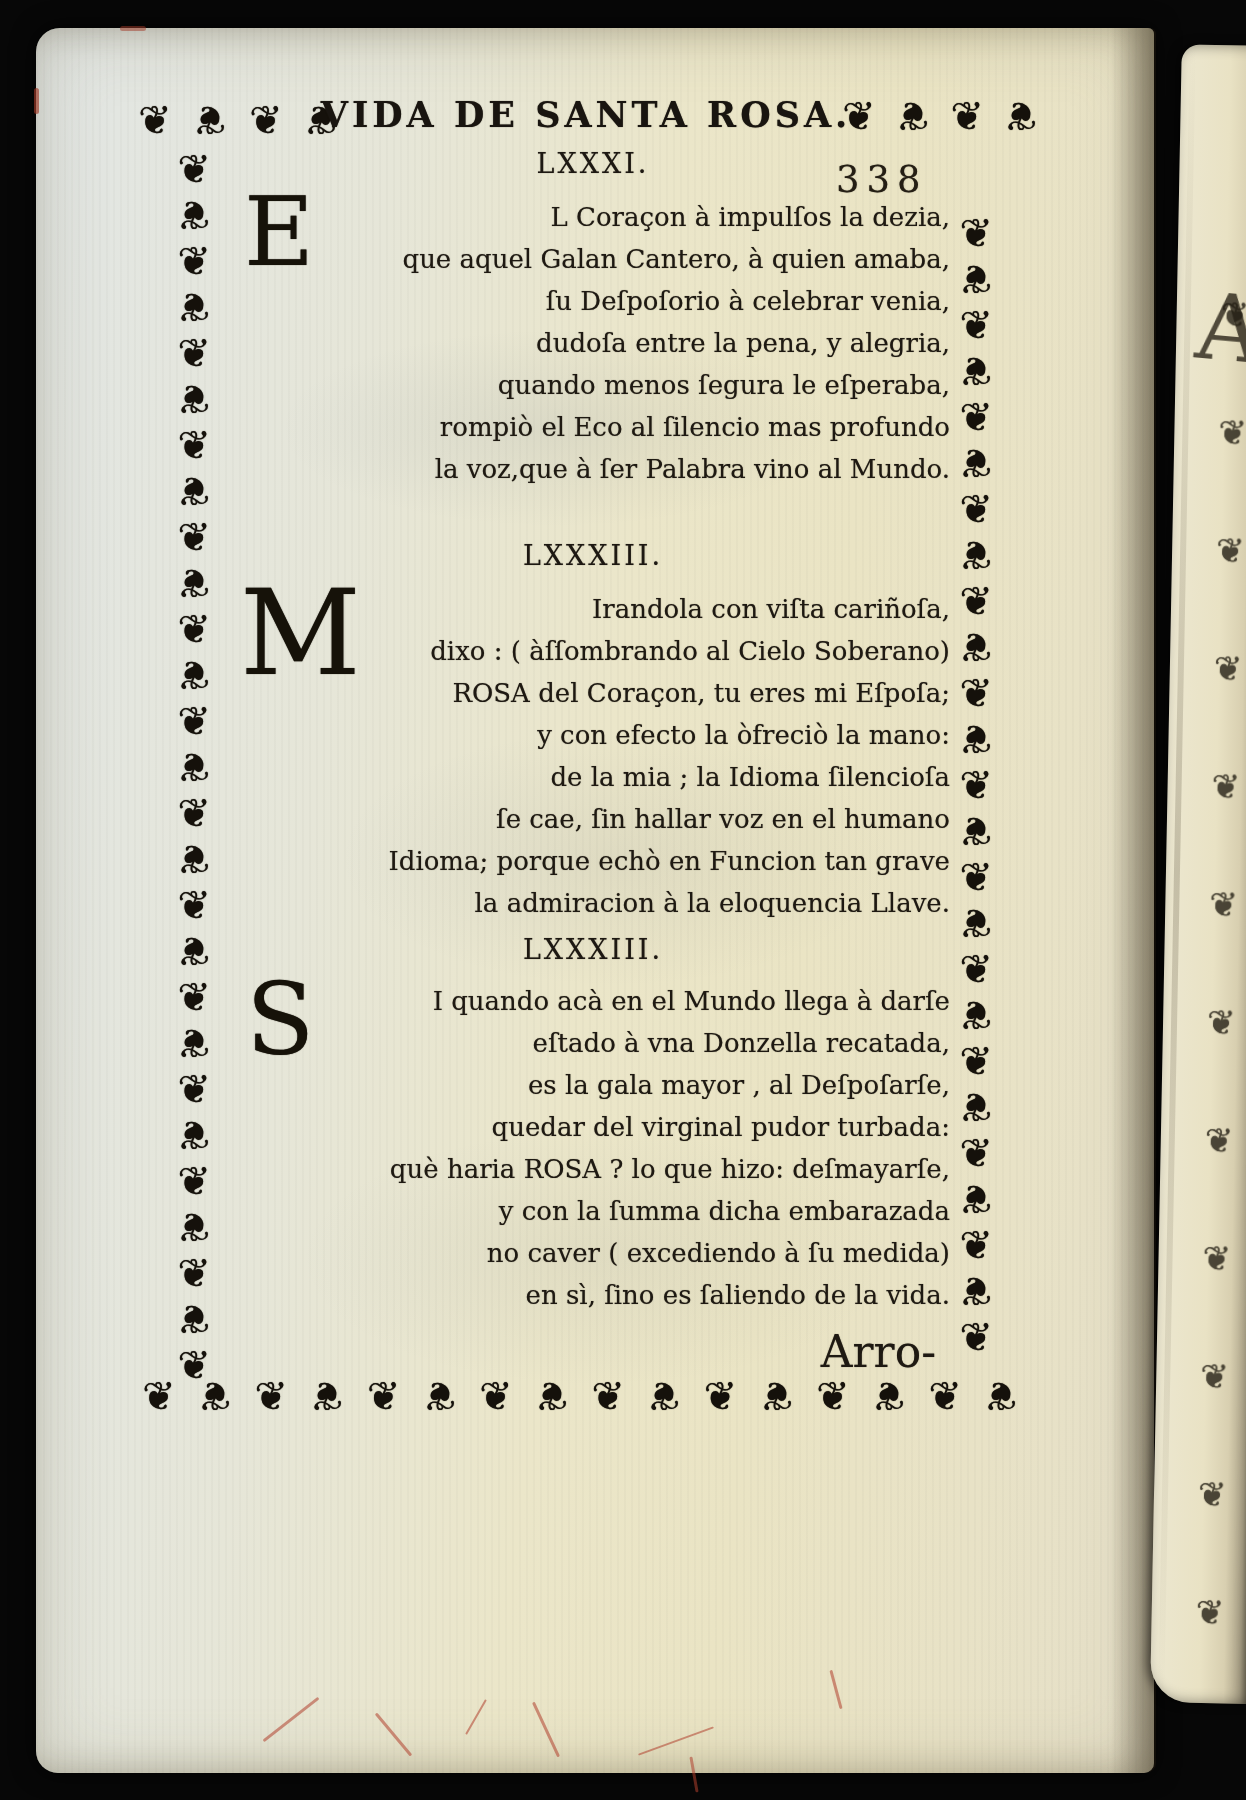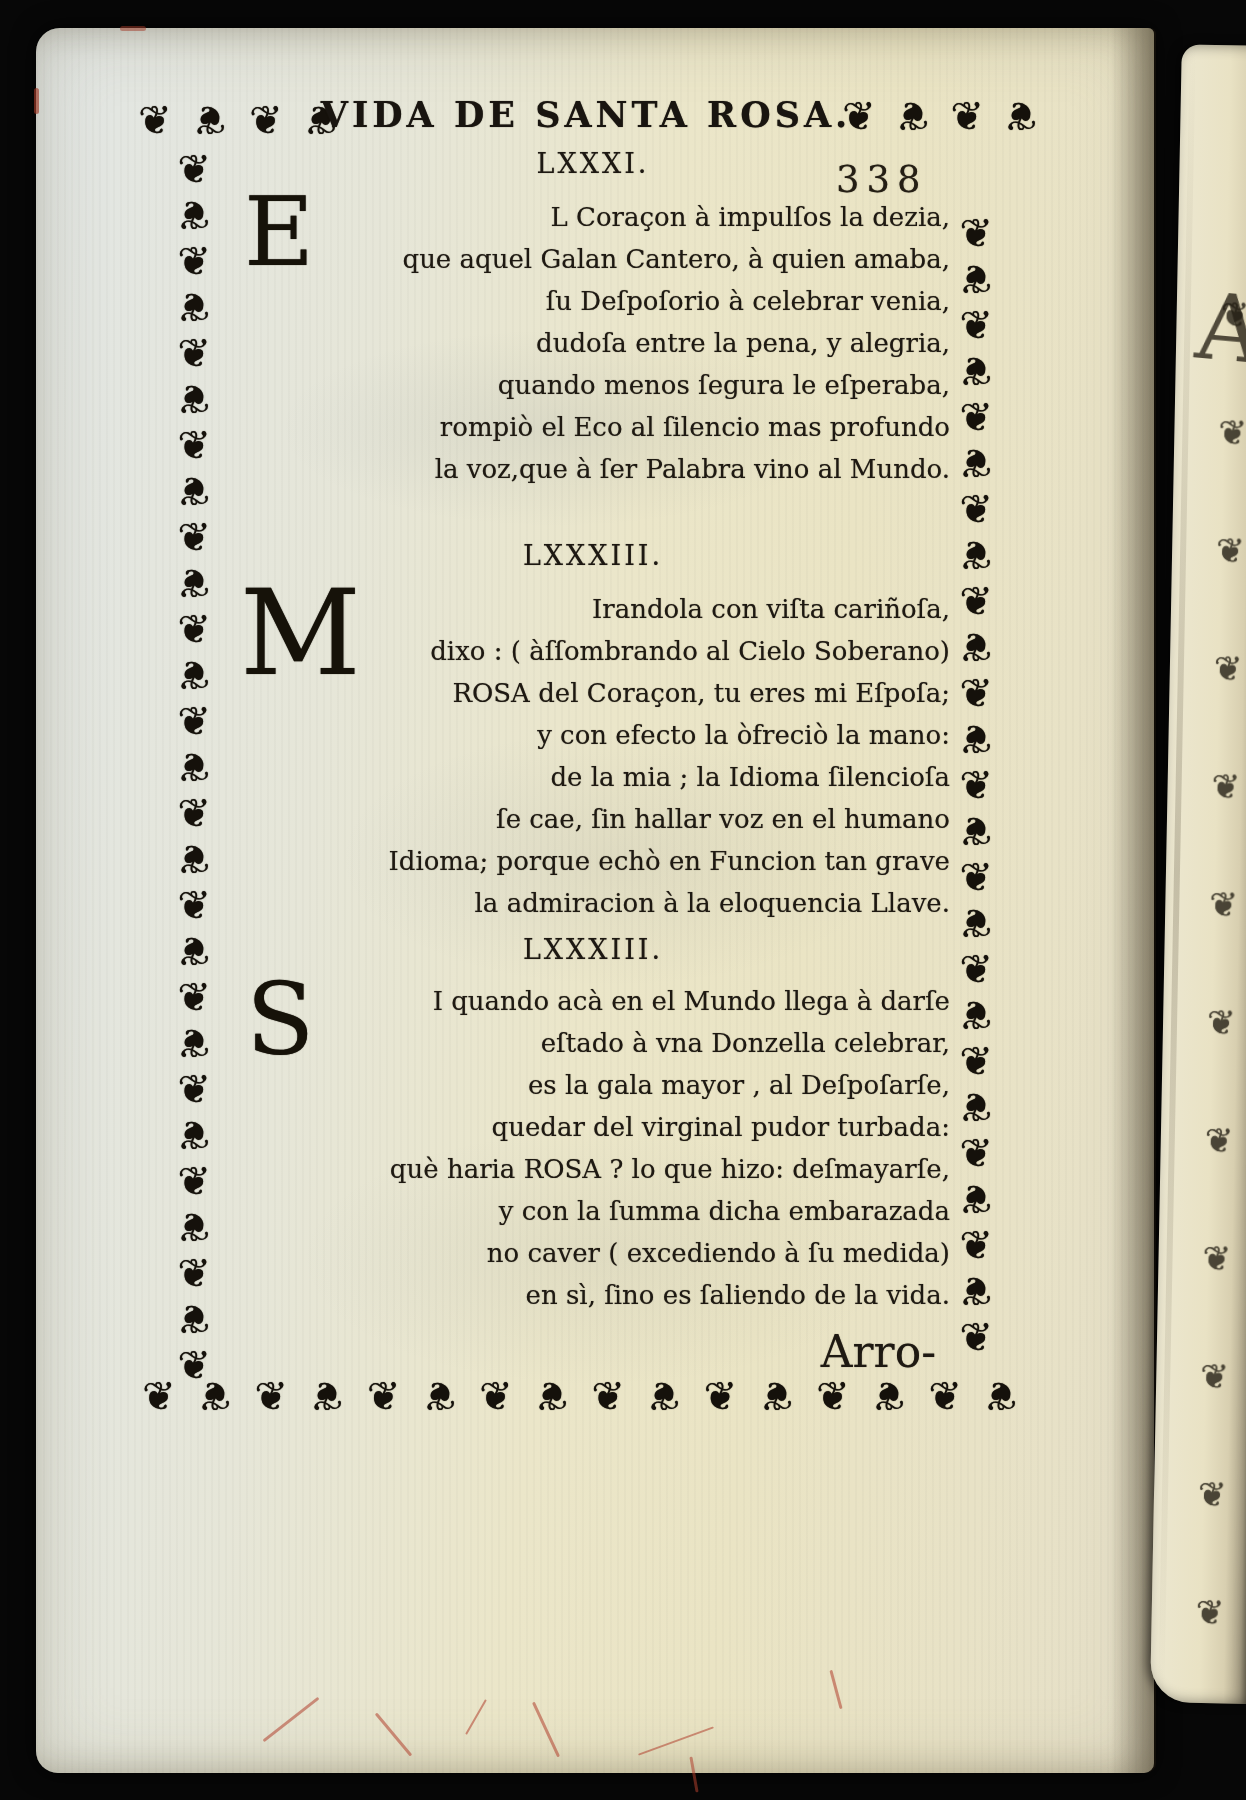--- a/index.html
+++ b/index.html
@@ -265,21 +265,21 @@
           <div class="line">la admiracion à la eloquencia Llave.</div>
         </div>
     </div>
 
     <div class="stanza-number num-3">LXXXIII.</div>
     <div class="stanza st-3">
       <span class="dropcap">S</span>
       <div class="line first">I quando acà en el Mundo llega à darſe</div>
       <div>
 
-      <div class="line">eſtado à vna Donzella celebrar,</div>
+      <div class="line">eſtado à vna Donzella recatada,</div>
           <div class="line">es la gala mayor , al Deſpoſarſe,</div>
           <div class="line">quedar del virginal pudor  turbada:</div>
           <div class="line">què haria ROSA ? lo que hizo: deſmayarſe,</div>
           <div class="line">y con la ſumma dicha embarazada</div>
           <div class="line">no caver ( excediendo à ſu medida)</div>
           <div class="line">en sì, ſino es ſaliendo de la vida.</div>
         </div>
     </div>
 
     <div class="catchword">Arro-</div>

